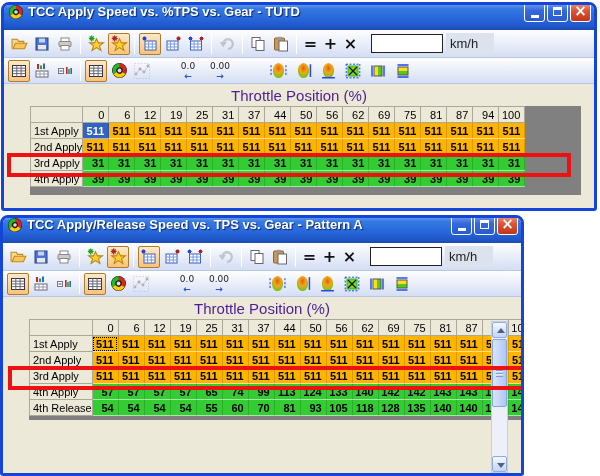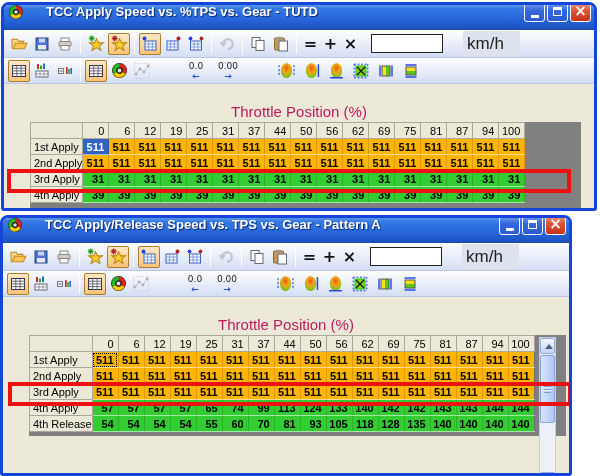--- a/index.html
+++ b/index.html
@@ -2,23 +2,23 @@
 <html><head>
 <meta charset="utf-8">
 <style>
   * { margin:0; padding:0; box-sizing:border-box; }
   html,body { width:600px; height:476px; background:#fff; overflow:hidden;
     font-family:"Liberation Sans", sans-serif; }
 
   .window { position:absolute; border:3px solid #1445D8; border-radius:8px 8px 3px 3px;
     overflow:hidden; background:#ECE9D8; }
   #win1 { left:1px; top:2px; width:596px; height:209px; }
-  #win2 { left:0px; top:215px; width:572px; height:261px; }
+  #win2 { left:0px; top:215px; width:524px; height:261px; }
 
-  .titlebar { height:25px; display:flex; align-items:center; gap:22px; padding:0 3px 12px 4px;
+  .titlebar { height:25px; display:flex; align-items:center; gap:4px; padding:0 3px 12px 4px;
     background:linear-gradient(180deg,#5A96E8 0%,#3579E4 14%,#2767DB 55%,#2057C8 85%,#1A4AB4 100%); }
   .title-text { flex:1; color:#fff; font-size:13px; font-weight:bold;
     text-shadow:1px 1px 1px rgba(5,25,90,.85); white-space:nowrap; overflow:hidden; }
   .app-icon svg { display:block; }
   .cap-btns { display:flex; gap:2px; }
   .cap { width:21px; height:21px; border:1px solid #fff; border-radius:3px;
     display:flex; align-items:center; justify-content:center; }
   .cap-min,.cap-max { background:linear-gradient(180deg,#7FA8F2 0%,#3568DC 45%,#2A5BD0 100%); }
   .cap-close { background:linear-gradient(180deg,#F0A088 0%,#DD5638 45%,#C23418 100%); }
   .glyph-min { width:8px; height:3px; background:#fff; align-self:flex-end; margin:0 0 3px 0; }
@@ -29,29 +29,29 @@
     background:linear-gradient(180deg,#FEFEFE 0%,#E7ECF8 55%,#D4DEF4 100%);
     border-bottom:1px solid #B9C6E4; }
   .tbrow1 { height:28px; gap:1px; }
   .tbrow2 { height:26px; gap:1px; }
   .tbtn { width:22px; height:22px; display:flex; align-items:center; justify-content:center; border:1px solid transparent; }
   .tb-selected { background:linear-gradient(180deg,#FEE9C8,#F8C478); border:1px solid #AE7A2B; border-radius:2px; }
   .tb-disabled { opacity:.45; filter:grayscale(60%); }
   .tbsep { width:1px; height:20px; background:#9AA8C8; border-right:1px solid #fff; margin:0 3px; }
   .op-btn { width:19px; text-align:center; font:bold 16px "DejaVu Sans",sans-serif; color:#111; }
   .tb-input { width:72px; height:19px; border:1px solid #222; background:#fff; margin-left:10px; font-size:11px; padding:0 3px; }
-  .units { background:#DCE2EE; color:#222; font-size:17px; padding:3px 16px 3px 4px; margin-left:19px; }
+  .units { background:#DCE2EE; color:#222; font-size:13px; padding:3px 16px 3px 4px; margin-left:2px; }
   .dec { display:flex; flex-direction:column; align-items:center; line-height:9px;
     font:9px "DejaVu Sans",sans-serif; color:#222; width:24px; }
   .dec .arr { color:#2B50D8; font-weight:bold; }
-  .dec-group { margin-left:30px; display:flex; gap:8px; }
+  .dec-group { margin-left:22px; display:flex; gap:8px; }
   .surf-group { margin-left:34px; display:flex; gap:3px; }
 
   .content { position:relative; background:#ECE9D8; height:calc(100% - 82px); }
-  .table-title { text-align:center; font-size:15px; color:#be185d; margin-top:18px; height:20px; line-height:20px; }
+  .table-title { text-align:center; font-size:15px; color:#4c1d95; margin-top:2px; height:20px; line-height:20px; }
   .table-zone { position:relative; margin-left:26px; background:#808080; }
   #win1 .table-zone { width:551px; padding-bottom:8px; }
   #win2 .table-zone { width:537px; padding-bottom:4px; }
 
   table { border-collapse:collapse; background:#808080; }
   th,td { box-sizing:border-box; font-size:11px; height:16px; }
   thead th, tbody th { background:#ECE9D8; font-weight:normal; border:1px solid #ACA899; }
   thead th { width:26px; text-align:right; padding-right:4px; }
   th.corner { width:48px; }
   tbody th.rowlabel { width:48px; text-align:left; padding-left:3px; white-space:nowrap; }

